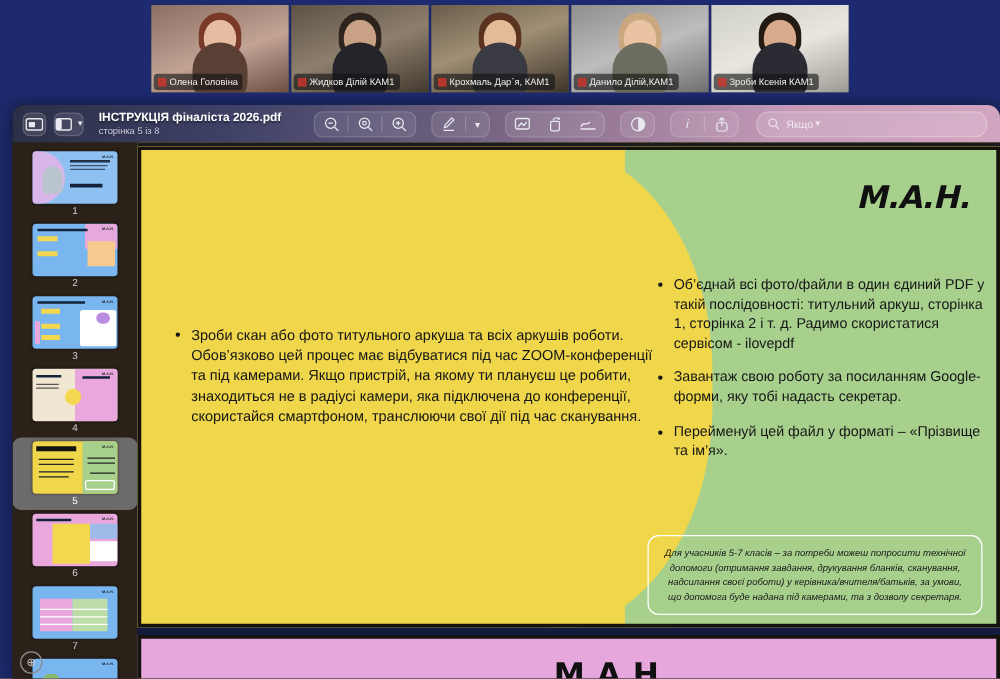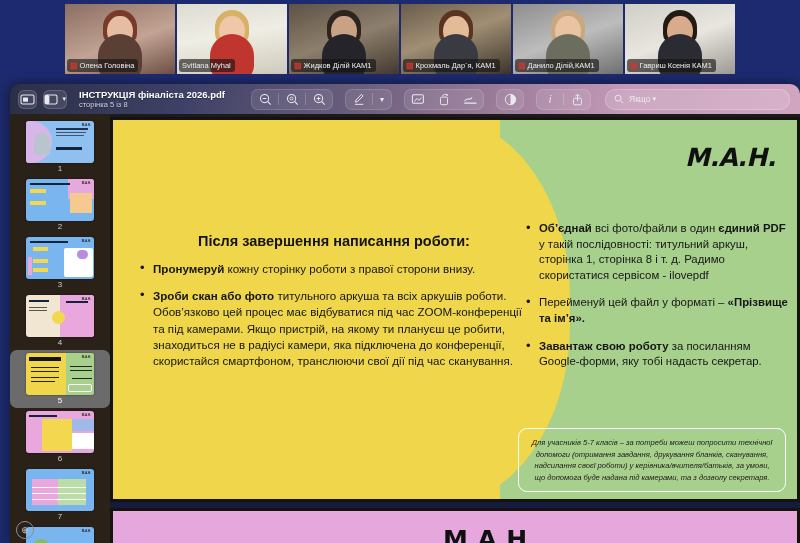--- a/index.html
+++ b/index.html
@@ -167,21 +167,21 @@
     content:"•"; position:absolute; left:0; top:-1px; font-size:13px;
   }
   .bullets-right{
     position:absolute; right:12px; top:104px; width:262px;
     font-size:11.4px; line-height:15.6px; color:#161616;
   }
   .bullets-right li{ margin-bottom:12px; list-style:none; position:relative; padding-left:13px;}
   .bullets-right li:before{
     content:"•"; position:absolute; left:0; top:-1px; font-size:13px;
   }
-  b{ font-weight:bold; }
+  b{ font-weight:normal; }
 
   .logo-man{
     position:absolute; right:22px; top:26px;
     font-size:25px; font-weight:bold; letter-spacing:-.5px; color:#101010;
     font-family:"DejaVu Sans", sans-serif;
     display:flex; align-items:baseline;
   }
   .logo-m{
     display:inline-block; transform:skewX(-13deg); font-weight:bold;
   }
@@ -216,29 +216,20 @@
     <div class="scene" style="background:linear-gradient(160deg,#8b6f63 0%,#c2a394 55%,#6d4f44 100%)"></div>
     <div class="hair" style="background:#7a3a28"></div>
     <div class="head" style="background:#e6bda2"></div>
     <div class="person" style="background:#5a4034"></div>
     <div class="namebar">
       <span class="mic">▨</span>
       <span>Олена Головіна</span>
     </div>
   </div>
 
-  <div class="tile active">
-    <div class="scene" style="background:linear-gradient(170deg,#dcdcd2 0%,#efeee4 45%,#cfcabb 100%)"></div>
-    <div class="hair" style="background:#d8b165"></div>
-    <div class="head" style="background:#f0c8a8"></div>
-    <div class="person" style="background:#c0362e"></div>
-    <div class="namebar">
-      <span>Svitlana Myhal</span>
-    </div>
-  </div>
 
   <div class="tile">
     <div class="scene" style="background:linear-gradient(160deg,#5d5247 0%,#8d7f6c 50%,#43392f 100%)"></div>
     <div class="hair" style="background:#2c241d"></div>
     <div class="head" style="background:#c9a184"></div>
     <div class="person" style="background:#24242a"></div>
     <div class="namebar">
       <span class="mic">▨</span>
       <span>Жидков Ділій КАМ1</span>
     </div>
@@ -266,21 +257,21 @@
     </div>
   </div>
 
   <div class="tile">
     <div class="scene" style="background:linear-gradient(160deg,#cfcfc8 0%,#e8e6de 50%,#9c9a92 100%)"></div>
     <div class="hair" style="background:#241a14"></div>
     <div class="head" style="background:#d7ab8c"></div>
     <div class="person" style="background:#2b2b33"></div>
     <div class="namebar">
       <span class="mic">▨</span>
-      <span>Гавриш Ксенія КАМ1</span>
+      <span>Зроби Ксенія КАМ1</span>
     </div>
   </div>
 </div>
 
 <div class="pdf-window">
 
   <div class="titlebar">
 
     <div class="tb-btn" style="width:44px">
       <svg width="15" height="11" viewBox="0 0 15 11" fill="none">
@@ -508,45 +499,41 @@
   </div>
 
   <div class="page-area">
 
     <div class="page">
       <div class="yellow-half"></div>
       <div class="green-half"></div>
       <div class="curve"></div>
 
 
-      <div class="sub-head">Після завершення написання роботи:</div>
 
       <ul class="bullets-left">
-        <li>
-          <b>Пронумеруй</b><span> кожну сторінку роботи з правої сторони внизу.</span>
-        </li>
         <li>
           <b>Зроби скан або фото</b><span> титульного аркуша та всіх аркушів роботи. Обов’язково цей процес має відбуватися під час ZOOM-конференції та під камерами. Якщо пристрій, на якому ти плануєш це робити, знаходиться не в радіусі камери, яка підключена до конференції, скористайся смартфоном, транслюючи свої дії під час сканування.</span>
         </li>
       </ul>
 
       <div class="logo-man">
         <span class="logo-m">М.А.Н.</span>
       </div>
 
       <ul class="bullets-right">
         <li>
-          <b>Об’єднай</b><span> всі фото/файли в один </span><b>єдиний PDF</b><span> у такій послідовності: титульний аркуш, сторінка 1, сторінка 8 і т. д. Радимо скористатися сервісом - ilovepdf</span>
+          <b>Об’єднай</b><span> всі фото/файли в один </span><b>єдиний PDF</b><span> у такій послідовності: титульний аркуш, сторінка 1, сторінка 2 і т. д. Радимо скористатися сервісом - ilovepdf</span>
+        </li>
+        <li>
+          <b>Завантаж свою роботу</b><span> за посиланням Google-форми, яку тобі надасть секретар.</span>
         </li>
         <li>
           <span>Перейменуй цей файл у форматі – </span><b>«Прізвище та ім’я».</b>
         </li>
-        <li>
-          <b>Завантаж свою роботу</b><span> за посиланням Google-форми, яку тобі надасть секретар.</span>
-        </li>
       </ul>
 
       <div class="note-box">Для учасників 5-7 класів – за потреби можеш попросити технічної допомоги (отримання завдання, друкування бланків, сканування, надсилання своєї роботи) у керівника/вчителя/батьків, за умови, що допомога буде надана під камерами, та з дозволу секретаря.</div>
 
       <div class="page-border"></div>
     </div>
 
     <div class="gap"></div>
 
     <div class="next-page">

